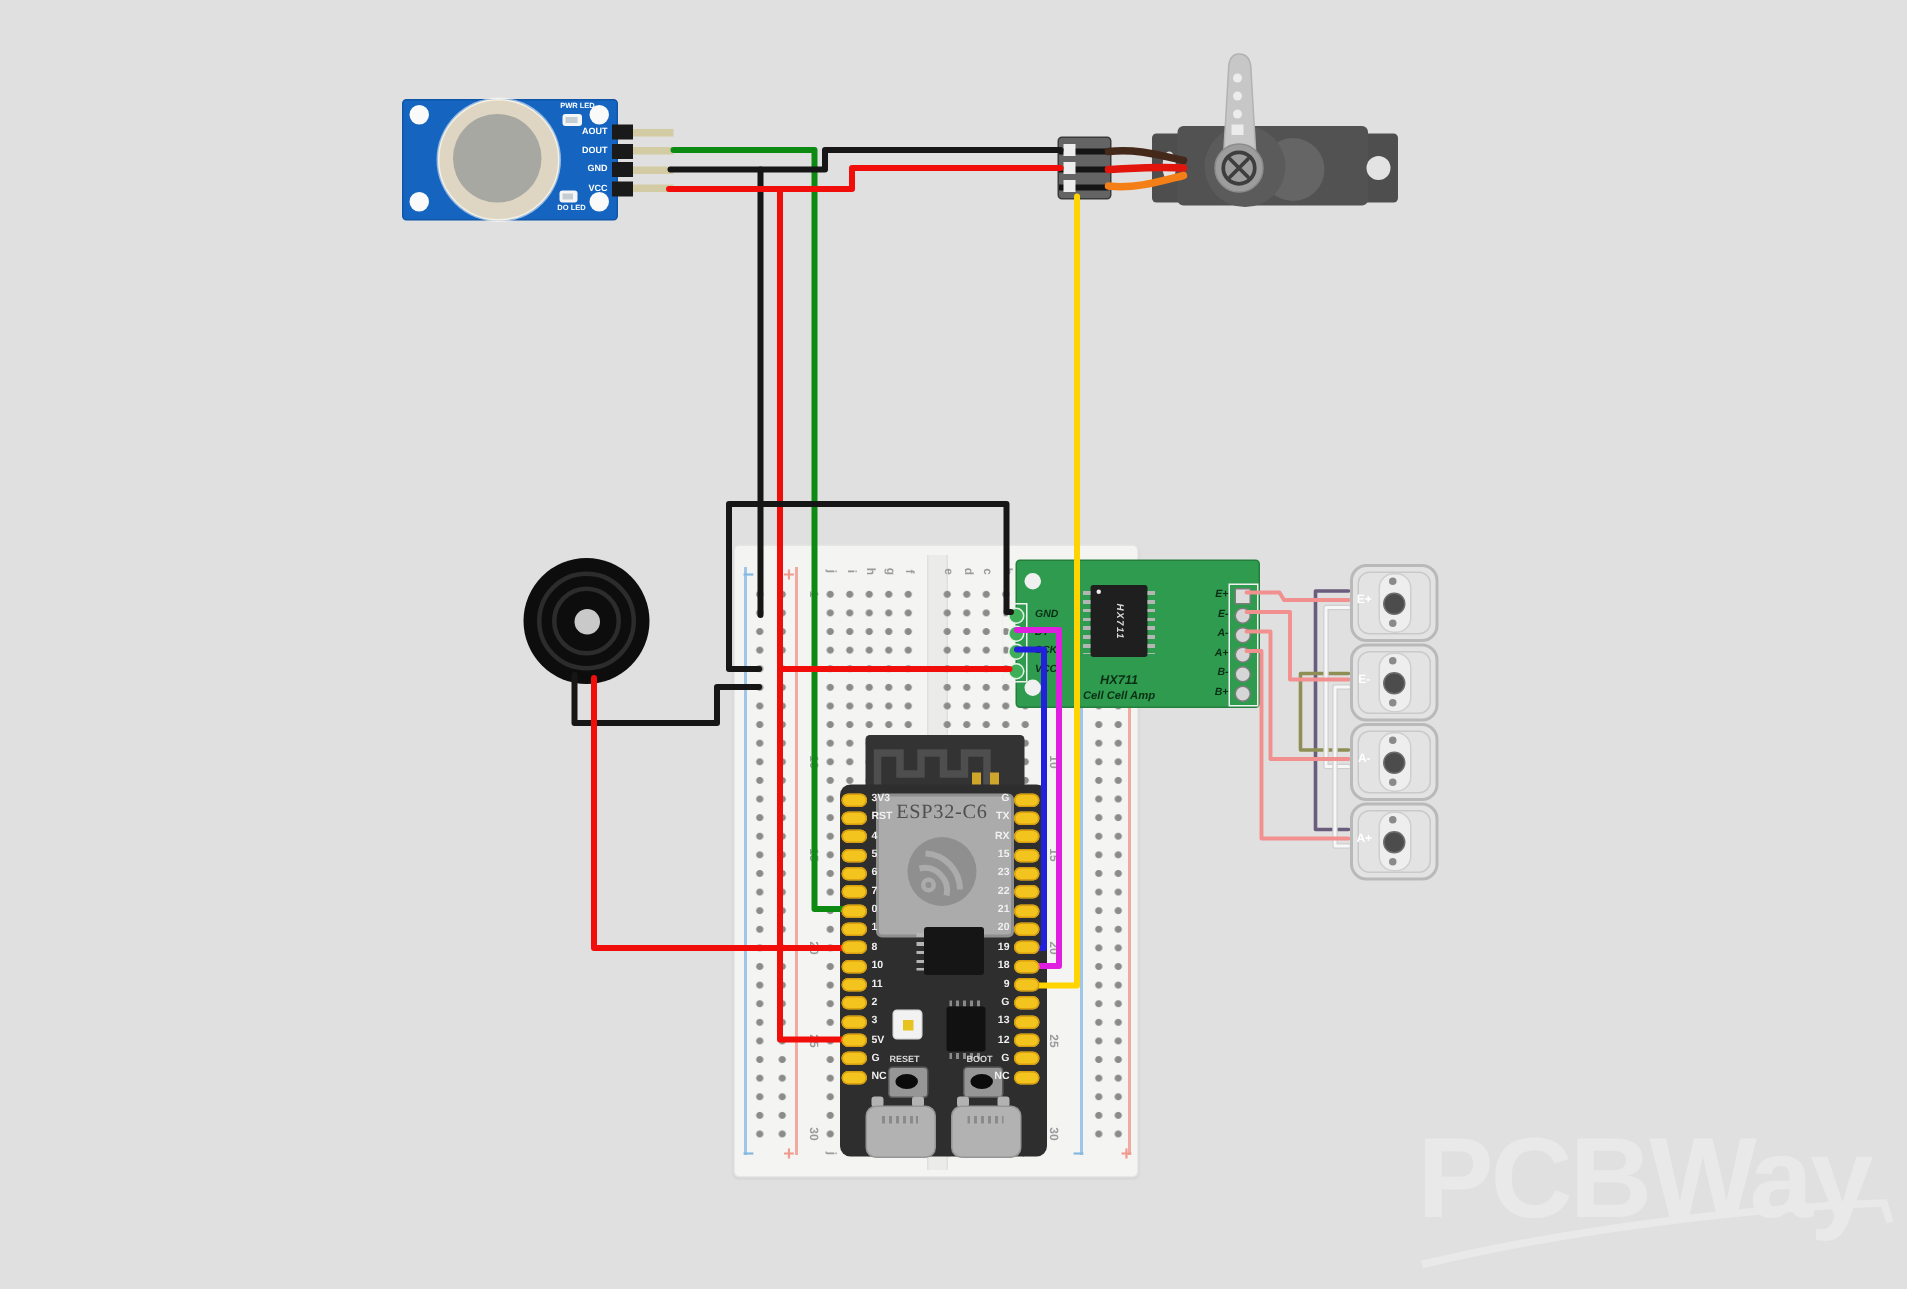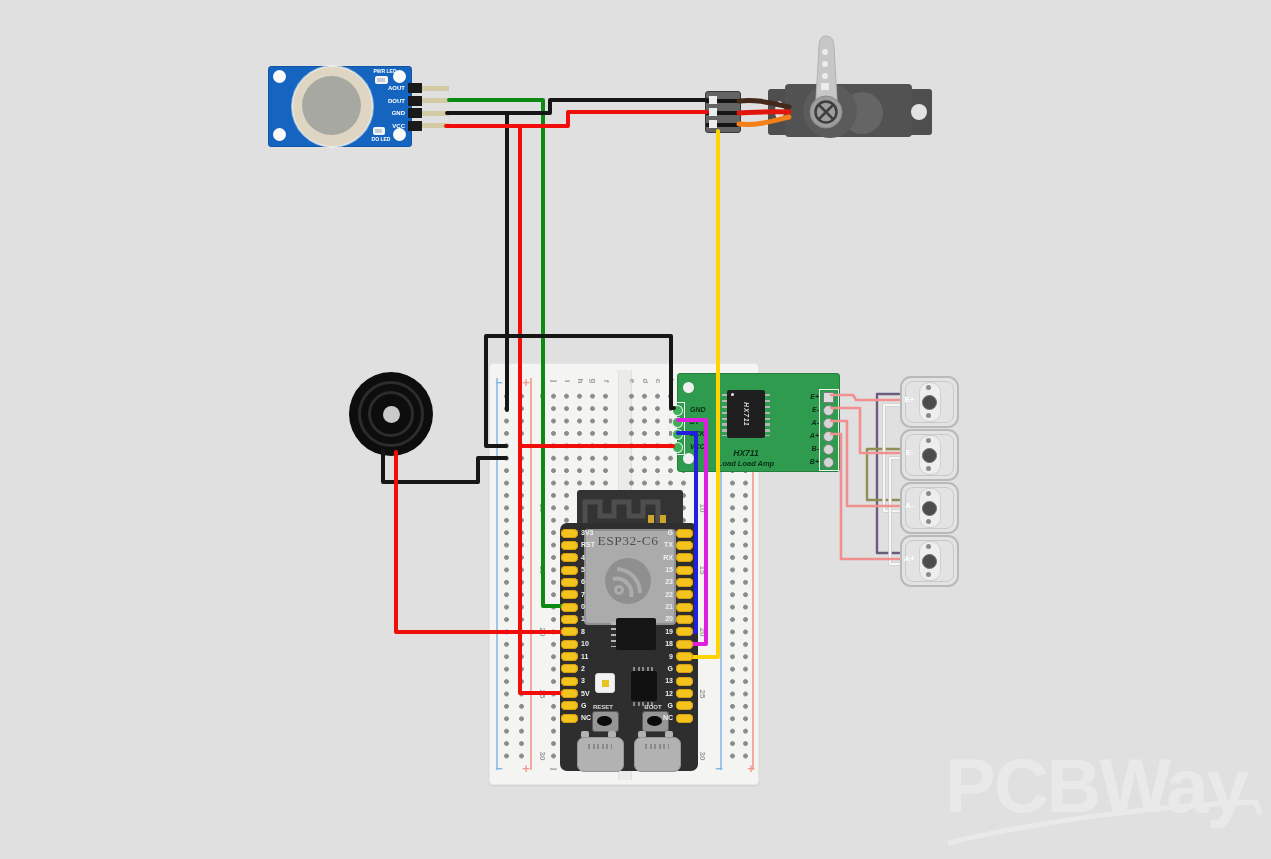--- a/index.html
+++ b/index.html
@@ -223,21 +223,21 @@
     <div class="a" style="left:5px;top:79px;width:11px;height:11px;border-radius:50%;background:#f0f0f0;"></div>
     <div class="a pinbox" style="left:-10px;top:28px;width:15px;height:51px;"></div>
     <div class="a pinbox" style="left:141px;top:15px;width:18px;height:80px;"></div>
     <div class="a" style="left:49px;top:16px;width:38px;height:48px;background:#1f1f1f;border-radius:2px;display:flex;align-items:center;justify-content:center;">
       <span class="hx-chip-txt" style="transform:rotate(90deg);">HX711</span>
     </div>
     <div class="a dashv" style="left:44px;top:20px;width:5px;height:42px;"></div>
     <div class="a dashv" style="left:87px;top:20px;width:5px;height:42px;"></div>
     <div class="a" style="left:53px;top:19px;width:3px;height:3px;border-radius:50%;background:#eaeaea;"></div>
     <div class="a hx-title" style="left:18px;top:74px;width:100px;">HX711</div>
-    <div class="a hx-sub" style="left:18px;top:85px;width:100px;">Load Load Amp</div>
+    <div class="a hx-sub" style="left:18px;top:85px;width:100px;">Cell Cell Amp</div>
   <div class="hxpin-l" style="position: absolute; left: -6px; top: 30.5px;"></div>
       <div class="hx-label" style="position: absolute; left: 12px; top: 30.5px; width: 30px;">GND</div>
       <div class="hxpin-l" style="position: absolute; left: -6px; top: 42.9px;"></div>
       <div class="hx-label" style="position: absolute; left: 12px; top: 42.9px; width: 30px;">DT</div>
       <div class="hxpin-l" style="position: absolute; left: -6px; top: 55.3px;"></div>
       <div class="hx-label" style="position: absolute; left: 12px; top: 55.3px; width: 30px;">SCK</div>
       <div class="hxpin-l" style="position: absolute; left: -6px; top: 67.7px;"></div>
       <div class="hx-label" style="position: absolute; left: 12px; top: 67.7px; width: 30px;">VCC</div>
       <div class="hxpin-r sq" style="position: absolute; left: 145px; top: 17.5px;"></div>
       <div class="hx-label ra" style="position: absolute; left: 111px; top: 17.5px; width: 30px;">E+</div>

